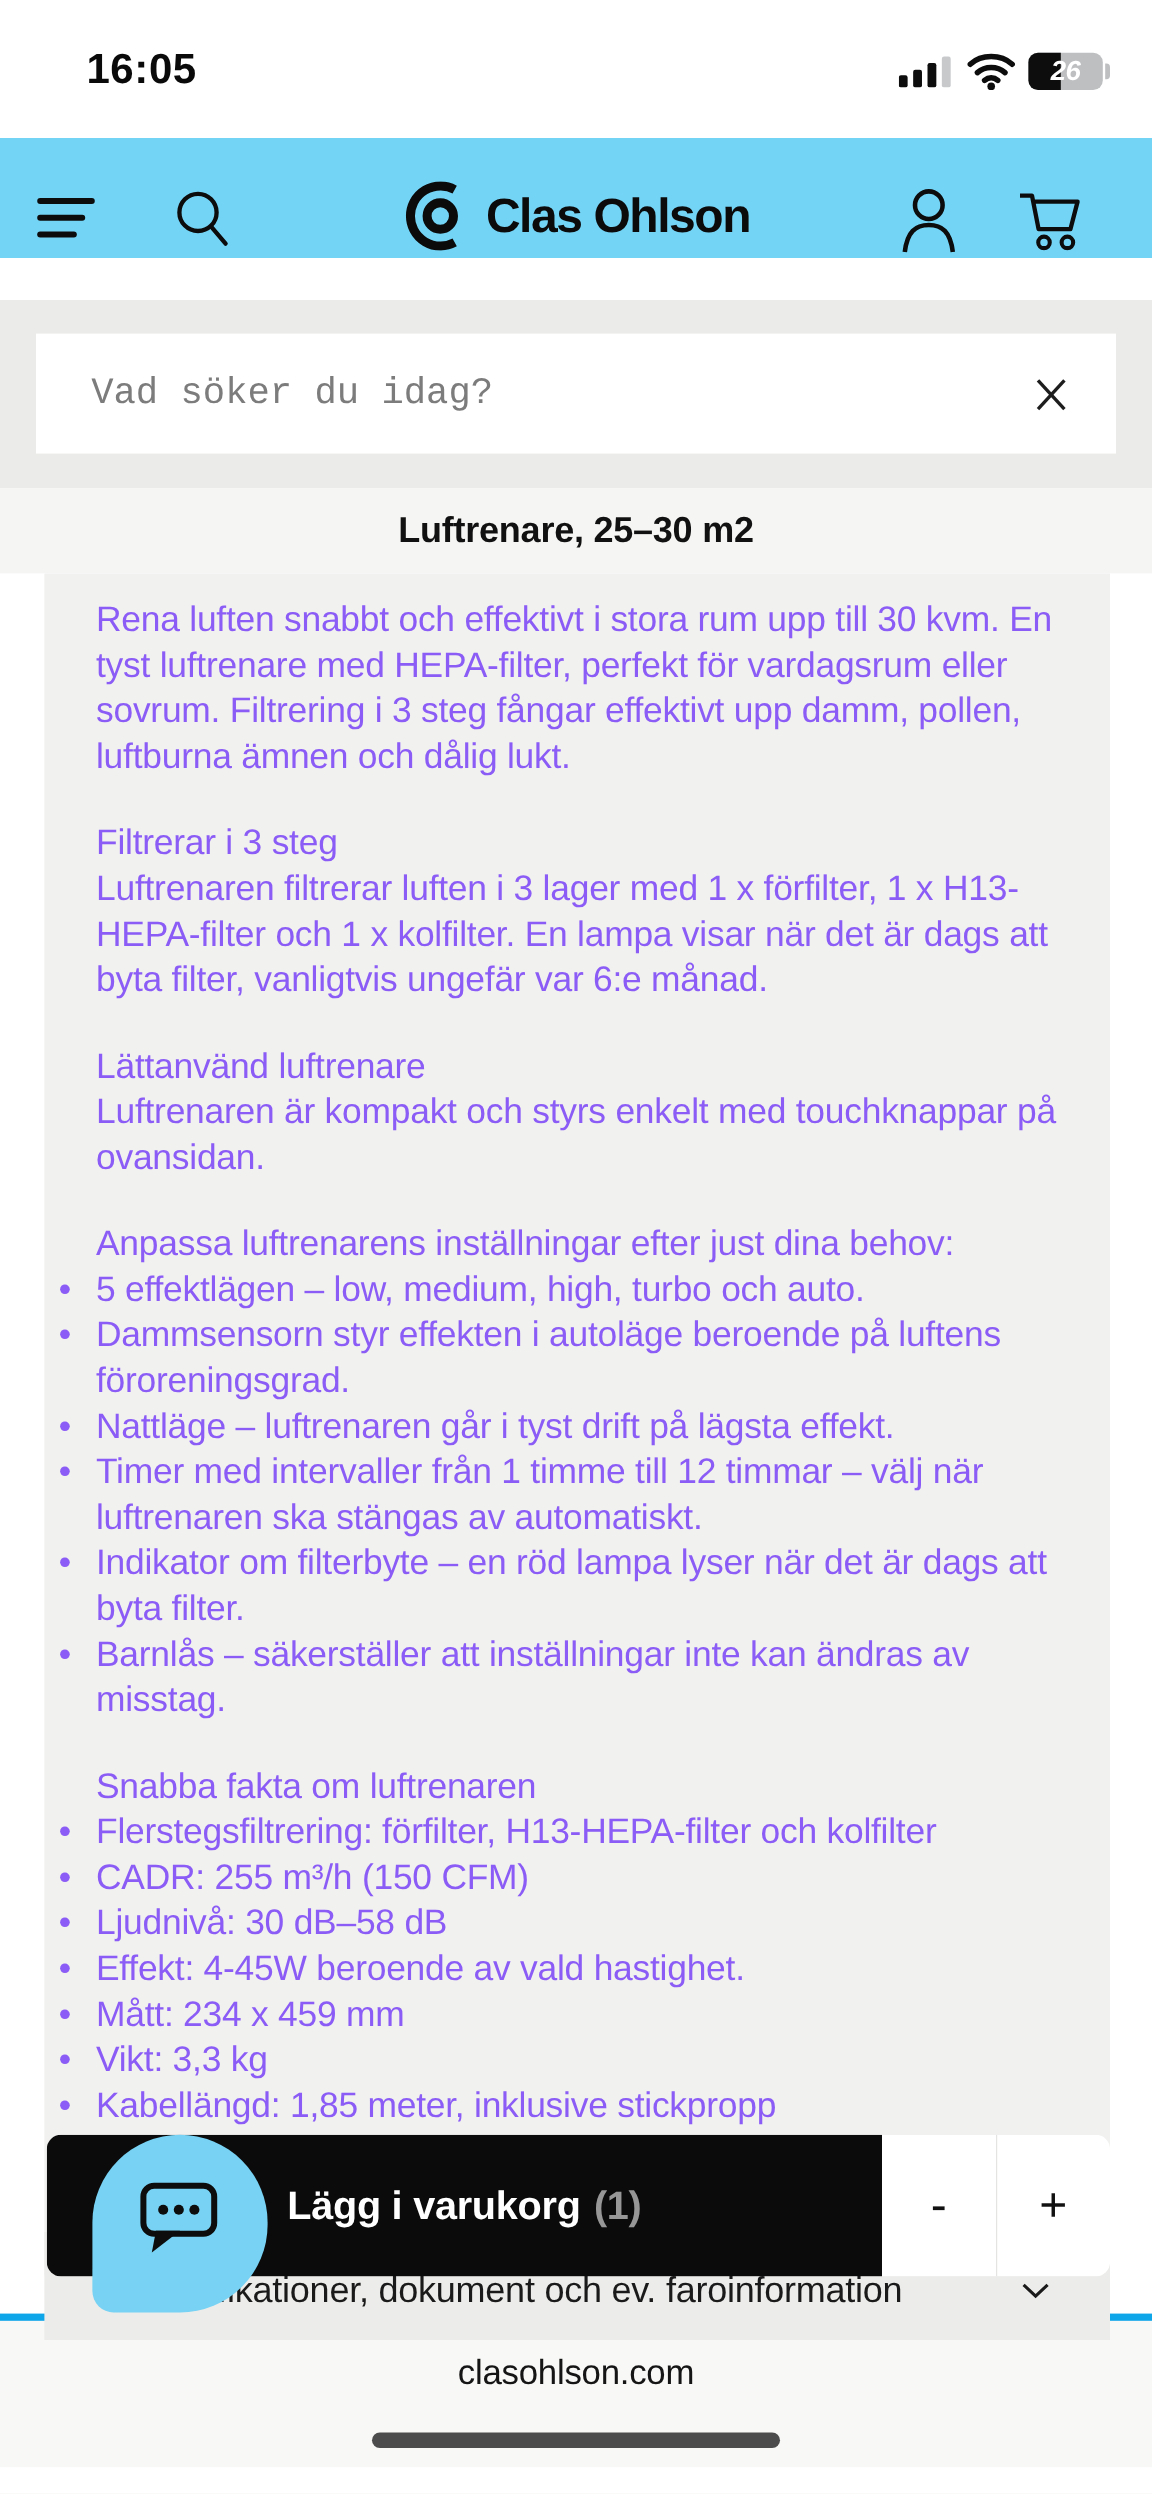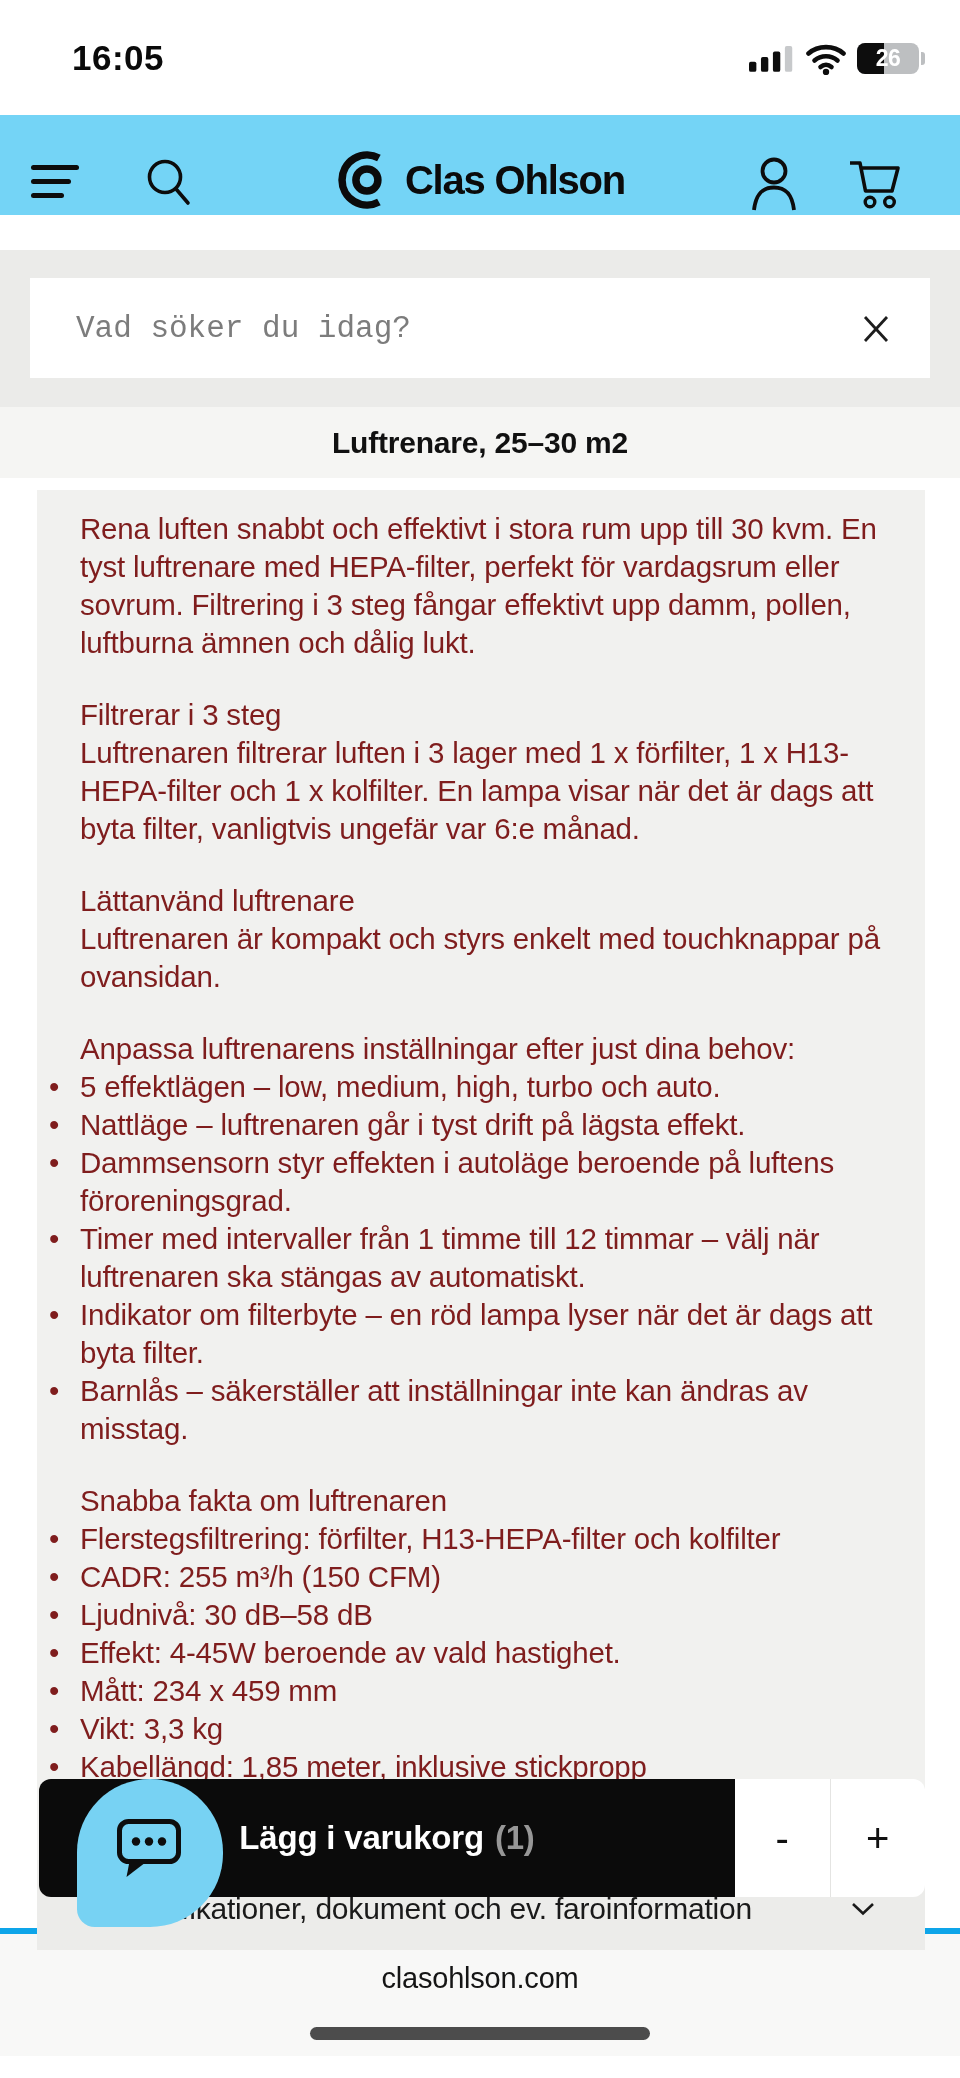--- a/index.html
+++ b/index.html
@@ -7,21 +7,21 @@
     width:960px; height:2078px; position:relative; overflow:hidden;
     background:#ffffff;
     font-family:"Liberation Sans","DejaVu Sans",sans-serif;
     -webkit-font-smoothing:antialiased;
   }
   .abs { position:absolute; }
 
   
   #status-bar { top:0; left:0; width:960px; height:91px; background:#ffffff; }
   .time { left:72px; top:38px; font-size:35px; font-weight:700; color:#0a0a0a; letter-spacing:.5px; }
-  .status-icons { right:41px; top:43px; display:flex; align-items:flex-start; gap:11px; }
+  .status-icons { right:41px; top:43px; display:flex; align-items:center; gap:11px;font-style:italic; }
   .battery { position:relative; width:62px; height:31px; background:#bdbfc1; border-radius:8px; }
   .battery-fill { position:absolute; left:0; top:0; width:27px; height:31px; background:#0d0d0d; border-radius:8px 0 0 8px; }
   .battery-label { position:absolute; left:0; top:0; width:62px; height:31px; text-align:center; line-height:31px;
                    font-size:23px; font-weight:700; color:#ffffff; letter-spacing:-.5px; }
   .battery-nub { position:absolute; right:-6px; top:9px; width:4.5px; height:13px; background:#bdbfc1; border-radius:0 3px 3px 0; }
 
   
   #app-header { top:115px; left:0; width:960px; height:100px; background:#74d4f6; }
   .hamburger { left:31px; top:50px; width:48px; height:36px; cursor:pointer; }
   .hamburger div { background:#0c0c0c; height:5px; border-radius:3px; margin-bottom:9px; }
@@ -39,23 +39,23 @@
                   font-family:Liberation Mono, monospace; font-size:31px; color:#222; padding:0 90px 0 34px; box-sizing:border-box; }
   .search-input::placeholder { color:#7c7c7c; opacity:1; }
   .clear-btn { position:absolute; right:38px; top:33px; width:32px; height:36px; cursor:pointer; }
 
   
   #title-bar { top:407px; left:0; width:960px; height:71px; background:#f5f5f3; }
   .page-title { width:100%; text-align:center; line-height:71px; font-size:30px; font-weight:700; letter-spacing:-.2px; color:#111; }
 
   
   #content { top:478px; left:0; width:960px; height:1419px; background:#ffffff; }
-  .panel { position:absolute; left:37px; top:12px; width:888px; height:100%; background:#f1f1ef;
+  .panel { position:absolute; left:37px; top:0; width:888px; height:100%; background:#f1f1ef;
            padding:20px 28px 0 43px; box-sizing:border-box;
-           font-size:29.5px; line-height:38px; letter-spacing:-.2px; color:#7f1d1d; overflow:hidden; }
+           font-size:29.5px; line-height:38px; letter-spacing:-.2px; color:#8b5cf6; overflow:hidden; }
   .block { margin:0 0 34px 0; }
   .bullets { list-style:none; margin:0 0 0 -36px; padding:0; }
   .bullets li { position:relative; padding-left:36px; }
   .bullets li::before { content:"•"; position:absolute; left:5px; top:0; }
 
   
   #accordion-strip { top:1860px; left:37px; width:888px; height:90px; background:#ececea; z-index:1; }
   .accordion-row { position:absolute; left:0; top:32px; width:100%; display:flex; justify-content:space-between;
                    align-items:center; padding:0 50px 0 70px; box-sizing:border-box; cursor:pointer; }
   .accordion-label { font-size:30px; letter-spacing:-.2px; color:#1a1a1a; white-space:nowrap; }
@@ -166,22 +166,22 @@
 
     <div class="block">
       <div>Lättanvänd luftrenare</div>
       <div>Luftrenaren är kompakt och styrs enkelt med touchknappar på ovansidan.</div>
     </div>
 
     <div class="block">
       <div>Anpassa luftrenarens inställningar efter just dina behov:</div>
       <ul class="bullets">
         <li>5 effektlägen – low, medium, high, turbo och auto.</li>
+        <li>Dammsensorn styr effekten i autoläge beroende på luftens föroreningsgrad.</li>
         <li>Nattläge – luftrenaren går i tyst drift på lägsta effekt.</li>
-        <li>Dammsensorn styr effekten i autoläge beroende på luftens föroreningsgrad.</li>
         <li>Timer med intervaller från 1 timme till 12 timmar – välj när luftrenaren ska stängas av automatiskt.</li>
         <li>Indikator om filterbyte – en röd lampa lyser när det är dags att byta filter.</li>
         <li>Barnlås – säkerställer att inställningar inte kan ändras av misstag.</li>
       </ul>
     </div>
 
     <div class="block">
       <div>Snabba fakta om luftrenaren</div>
       <ul class="bullets">
         <li>Flerstegsfiltrering: förfilter, H13-HEPA-filter och kolfilter</li>

